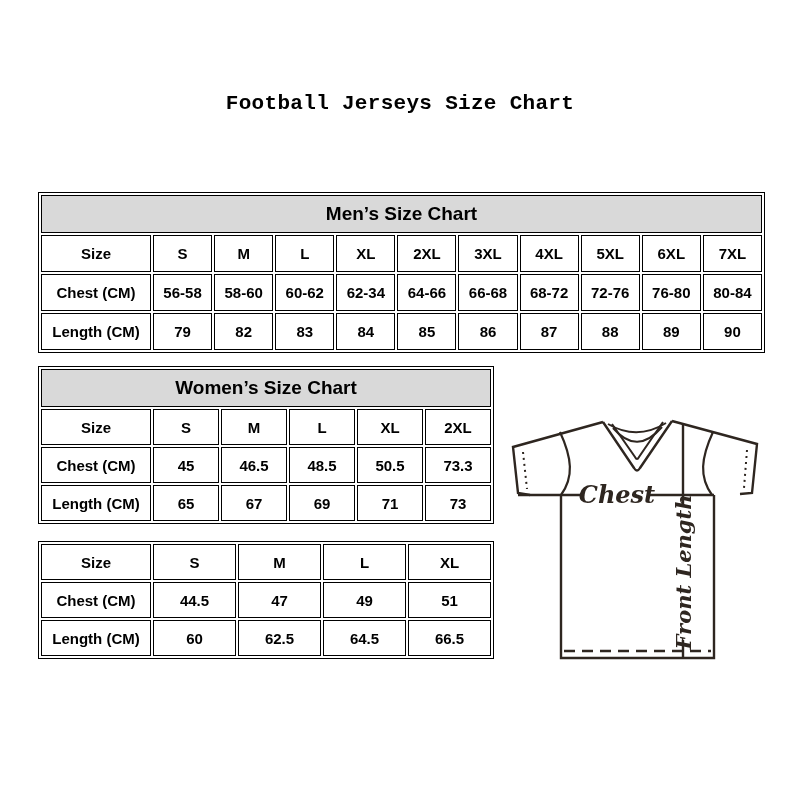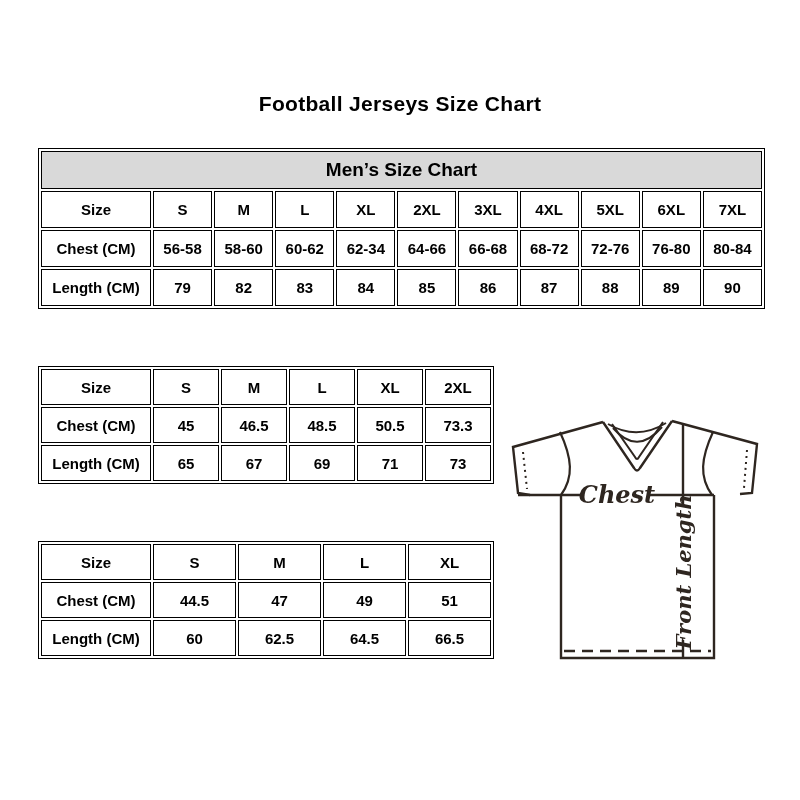--- a/index.html
+++ b/index.html
@@ -6,33 +6,33 @@
   body {
     width:800px; height:800px; position:relative;
     background:#ffffff; overflow:hidden;
     font-family:"Liberation Sans", sans-serif;
     color:#000;
   }
   .page { position:absolute; inset:0; }
   .title {
     position:absolute; top:92px; left:0; width:800px;
     margin:0; text-align:center;
-    font-size:21px; font-weight:bold; letter-spacing:0.3px;
+    font-size:21px; font-weight:bold; letter-spacing:0.3px;font-family:Liberation Mono, monospace;
   }
   .tblwrap { position:absolute; }
   .tblwrap.men   { left:38px; top:148px; }
   .tblwrap.women { left:38px; top:366px; }
   .tblwrap.youth { left:38px; top:541px; }
 
   table.size-table {
     border-collapse:separate; border-spacing:2px;
     border:1px solid var(--border, #000);
     table-layout:fixed; background:#fff;
   }
-  .men   table.size-table { width:727px; }
+  .men   table.size-table { width:727px;margin-top:44px; }
   .women table.size-table,
   .youth table.size-table { width:456px; }
 
   table.size-table th, table.size-table td {
     border:1px solid var(--border, #000);
     box-sizing:border-box;
     text-align:center; vertical-align:middle;
     font-weight:bold; font-size:15px;
     padding:0 2px; background:#fff;
     overflow:hidden; white-space:nowrap;
@@ -128,20 +128,23 @@
         <colgroup>
           <col class="label-col">
           <col>
           <col>
           <col>
           <col>
           <col>
         </colgroup>
         <tbody>
           <tr>
+            <th colspan="6" class="section-header">Women’s Size Chart</th>
+          </tr>
+          <tr>
             <th>Size</th>
             <th>S</th>
             <th>M</th>
             <th>L</th>
             <th>XL</th>
             <th>2XL</th>
           </tr>
           <tr>
             <th>Chest (CM)</th>
             <td>45</td>

